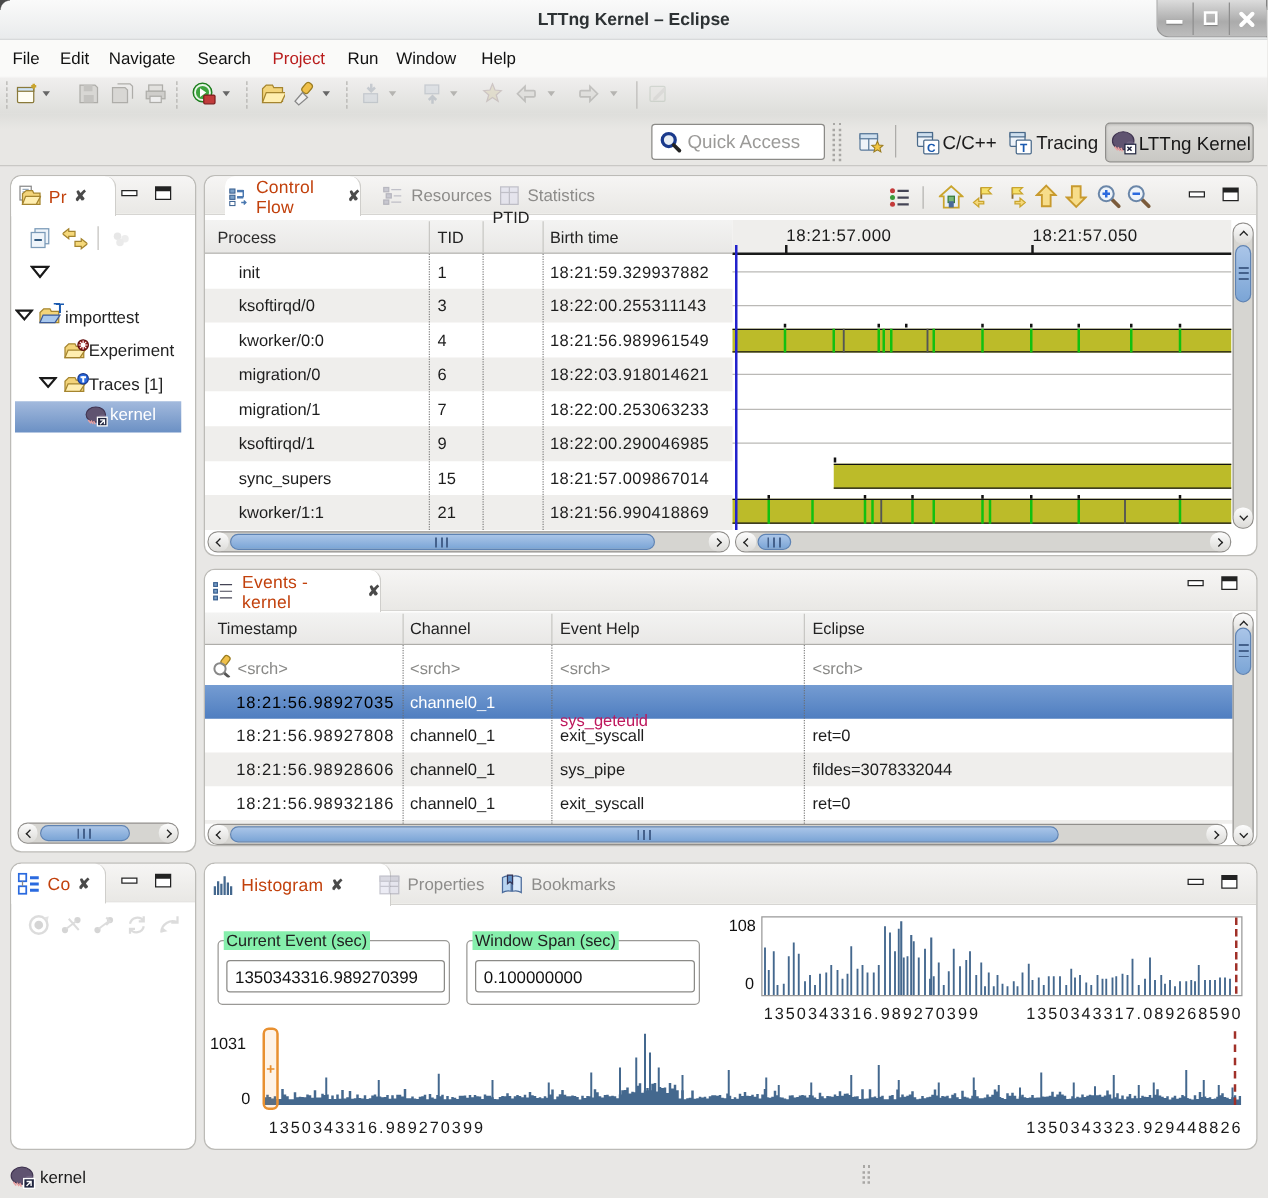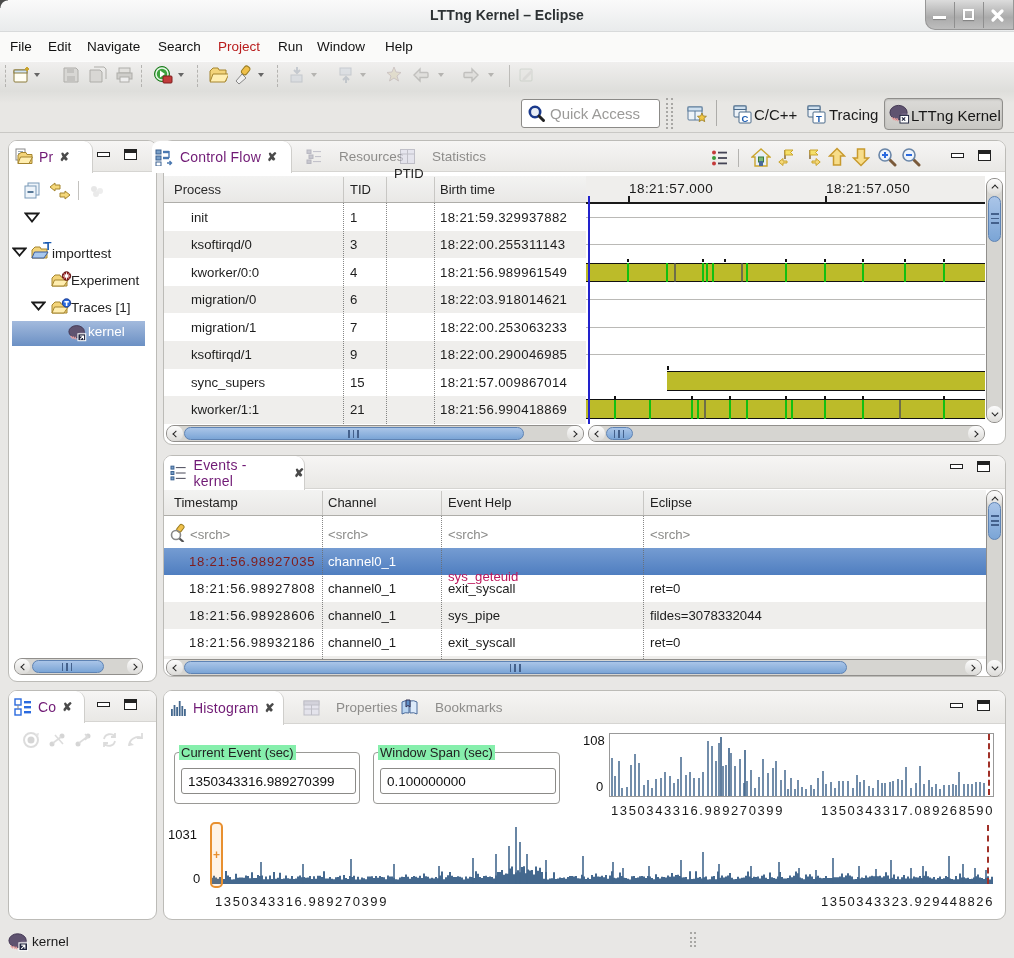--- a/index.html
+++ b/index.html
@@ -1,23 +1,23 @@
 <!DOCTYPE html>
 <html><head><meta charset="utf-8"><style>
 *{margin:0;padding:0;box-sizing:border-box}
 html,body{width:1014px;height:958px}
 body{font-family:"Liberation Sans",sans-serif;font-size:13px;color:#222;background:#e8e7e5;position:relative;overflow:hidden}
 .abs{position:absolute}
 .panel{position:absolute;background:#fff;border:1px solid #bcbbb7;border-radius:9px}
 .tabbar{position:absolute;left:0;top:0;right:0;height:31px;background:linear-gradient(#f6f5f4,#e9e8e5);border-bottom:1px solid #d6d5d2;border-radius:8px 8px 0 0}
 .tabsel{position:absolute;top:0;height:31px;background:#fff;border-right:1px solid #cfcecb;border-radius:0 9px 0 0;display:flex;align-items:center}
 .tabsel.first{border-radius:8px 9px 0 0}
-.tabtxt{font-size:14px;letter-spacing:.2px;color:#701a75;margin:0 4px 0 6px}
+.tabtxt{font-size:14px;letter-spacing:.2px;color:#c2410c;margin:0 4px 0 6px}
 .tabdim{position:absolute;top:0;height:31px;display:flex;align-items:center;color:#8d8c8a;font-size:13.5px}
-.tabdim span{margin-left:16px}
+.tabdim span{margin-left:6px}
 .closex{font-size:12px;color:#4a4a4a;font-weight:bold;margin-left:2px}
 .minbtn{width:13px;height:5px;border:1.6px solid #222;background:#fff}
 .maxbtn{width:13px;height:11px;border:1.6px solid #222;border-top:4px solid #222;background:#fff}
 .hdrrow{position:absolute;background:linear-gradient(#f3f3f2,#e9e8e6);border-bottom:1px solid #aeada9;color:#2b2b2b}
 .dotcol{position:absolute;width:1px;border-left:1px dotted #6a6a6a;opacity:.8}
 .sbh{position:absolute;height:17px;background:#d6d5d1;border:1px solid #918f8c;border-radius:8px}
 .sbv{position:absolute;width:17px;background:#d6d5d1;border:1px solid #918f8c;border-radius:8px}
 .sbthumb{position:absolute;background:linear-gradient(#aac5e8 ,#7ba5d6);border:1px solid #5e83b4;border-radius:7px}
 .sbarr{position:absolute;background:linear-gradient(#fcfcfc,#dcdbd8);border-radius:7px}
 .ch{position:absolute;left:50%;top:50%;width:5px;height:5px;border-right:1.8px solid #222;border-bottom:1.8px solid #222}
@@ -326,21 +326,21 @@
     </g>
     <rect x="12" y="13" width="9.5" height="8.5" fill="#20253f" stroke="#fff" stroke-width="1.2"></rect>
     <path d="M14.5 15.5 h4 v4 m0-4 l-4 4" stroke="#fff" fill="none" stroke-width="1.2"></path>
   </svg>
 <div class="abs" style="left:32px;top:934px;font-size:13.5px;color:#1a1a1a">kernel</div>
 <div class="abs" style="left:690px;top:932px;height:15px;width:1px;border-left:2px dotted #a8a7a4"></div>
 <div class="abs" style="left:694px;top:932px;height:15px;width:1px;border-left:2px dotted #a8a7a4"></div>
 
 <div class="panel" style="left:163px;top:140px;width:843px;height:305px"></div>
 <div class="tabbar" style="left:164px;top:141px;width:841px;right:auto"></div>
-<div class="tabsel first" style="left:152px;top:141px;width:140px;height:32px">
+<div class="tabsel first" style="left:180px;top:141px;width:109px;height:32px">
 <svg style="margin-left:3px" width="19" height="18" viewBox="0 0 19 18">
       <rect x="1" y="2" width="5" height="4" fill="#7aa0c8" stroke="#3a6090"></rect>
       <rect x="1" y="8" width="5" height="4" fill="#7aa0c8" stroke="#3a6090"></rect>
       <rect x="1" y="14" width="5" height="4" fill="#fff" stroke="#3a6090"></rect>
       <rect x="8" y="2.8" width="6" height="2.4" fill="#4a78b0"></rect>
       <rect x="8" y="8.8" width="6" height="2.4" fill="#4a78b0"></rect>
       <path d="M14 3 l0 7 M12 15 h4 m-1.5-2 l2 2 -2 2" stroke="#4a78b0" fill="none" stroke-width="1.4"></path>
     </svg>
 <span class="tabtxt">Control Flow</span>
     <span class="closex">✘</span>
@@ -601,21 +601,21 @@
 <div class="srch" style="left:328px;top:527px">&lt;srch&gt;</div>
 <div class="srch" style="left:448px;top:527px">&lt;srch&gt;</div>
 <div class="srch" style="left:650px;top:527px">&lt;srch&gt;</div>
 
 <div class="abs" style="left:164px;top:548px;width:822px;height:27px;background:linear-gradient(#759cd2,#4f7ec0)"></div>
 <div class="abs" style="left:164px;top:602px;width:822px;height:27px;background:#efeeec"></div>
 <div class="abs" style="left:164px;top:656px;width:822px;height:3px;background:#efeeec"></div>
 <div class="dotcol" style="left:322px;top:516px;height:143px"></div>
 <div class="dotcol" style="left:441px;top:516px;height:143px"></div>
 <div class="dotcol" style="left:643px;top:516px;height:143px"></div>
-<div class="cell" style="left:189px;top:554px;color:#7f1d1d;width:132px;letter-spacing:.75px">18:21:56.98927035</div>
+<div class="cell" style="left:189px;top:554px;color:#000000;width:132px;letter-spacing:.75px">18:21:56.98927035</div>
 <div class="cell" style="left:328px;top:554px;color:#fff">channel0_1</div>
 <div class="cell" style="left:448px;top:569px;color:#be185d">sys_geteuid</div>
 <div class="cell" style="left:189px;top:581px;width:132px;letter-spacing:.75px">18:21:56.98927808</div>
 <div class="cell" style="left:328px;top:581px">channel0_1</div>
 <div class="cell" style="left:448px;top:581px">exit_syscall</div>
 <div class="cell" style="left:650px;top:581px">ret=0</div>
 <div class="cell" style="left:189px;top:608px;width:132px;letter-spacing:.75px">18:21:56.98928606</div>
 <div class="cell" style="left:328px;top:608px">channel0_1</div>
 <div class="cell" style="left:448px;top:608px">sys_pipe</div>
 <div class="cell" style="left:650px;top:608px">fildes=3078332044</div>
@@ -642,21 +642,21 @@
  <div class="sbarr" style="left:0;bottom:0;width:15px;height:16px;line-height:16px;font-size:10px">
       <i class="ch d"></i>
     </div>
  <div class="sbthumb" style="left:1px;top:11px;width:13px;height:38px">
       <div class="griph"></div>
     </div>
 </div>
 
 <div class="panel" style="left:163px;top:690px;width:843px;height:230px"></div>
 <div class="tabbar" style="left:164px;top:691px;width:841px;right:auto;height:33px"></div>
-<div class="tabsel first" style="left:164px;top:691px;width:120px;height:34px">
+<div class="tabsel first" style="left:164px;top:691px;width:149px;height:34px">
 <svg style="margin-left:6px" width="17" height="17" viewBox="0 0 17 17">
       <g fill="#44688e">
         <rect x="1" y="9" width="1.8" height="7"></rect>
         <rect x="3.6" y="5" width="1.8" height="11"></rect>
         <rect x="6.2" y="7" width="1.8" height="9"></rect>
         <rect x="8.8" y="1" width="1.8" height="15"></rect>
         <rect x="11.4" y="6" width="1.8" height="10"></rect>
         <rect x="14" y="9" width="1.8" height="7"></rect>
       </g>
     </svg>

